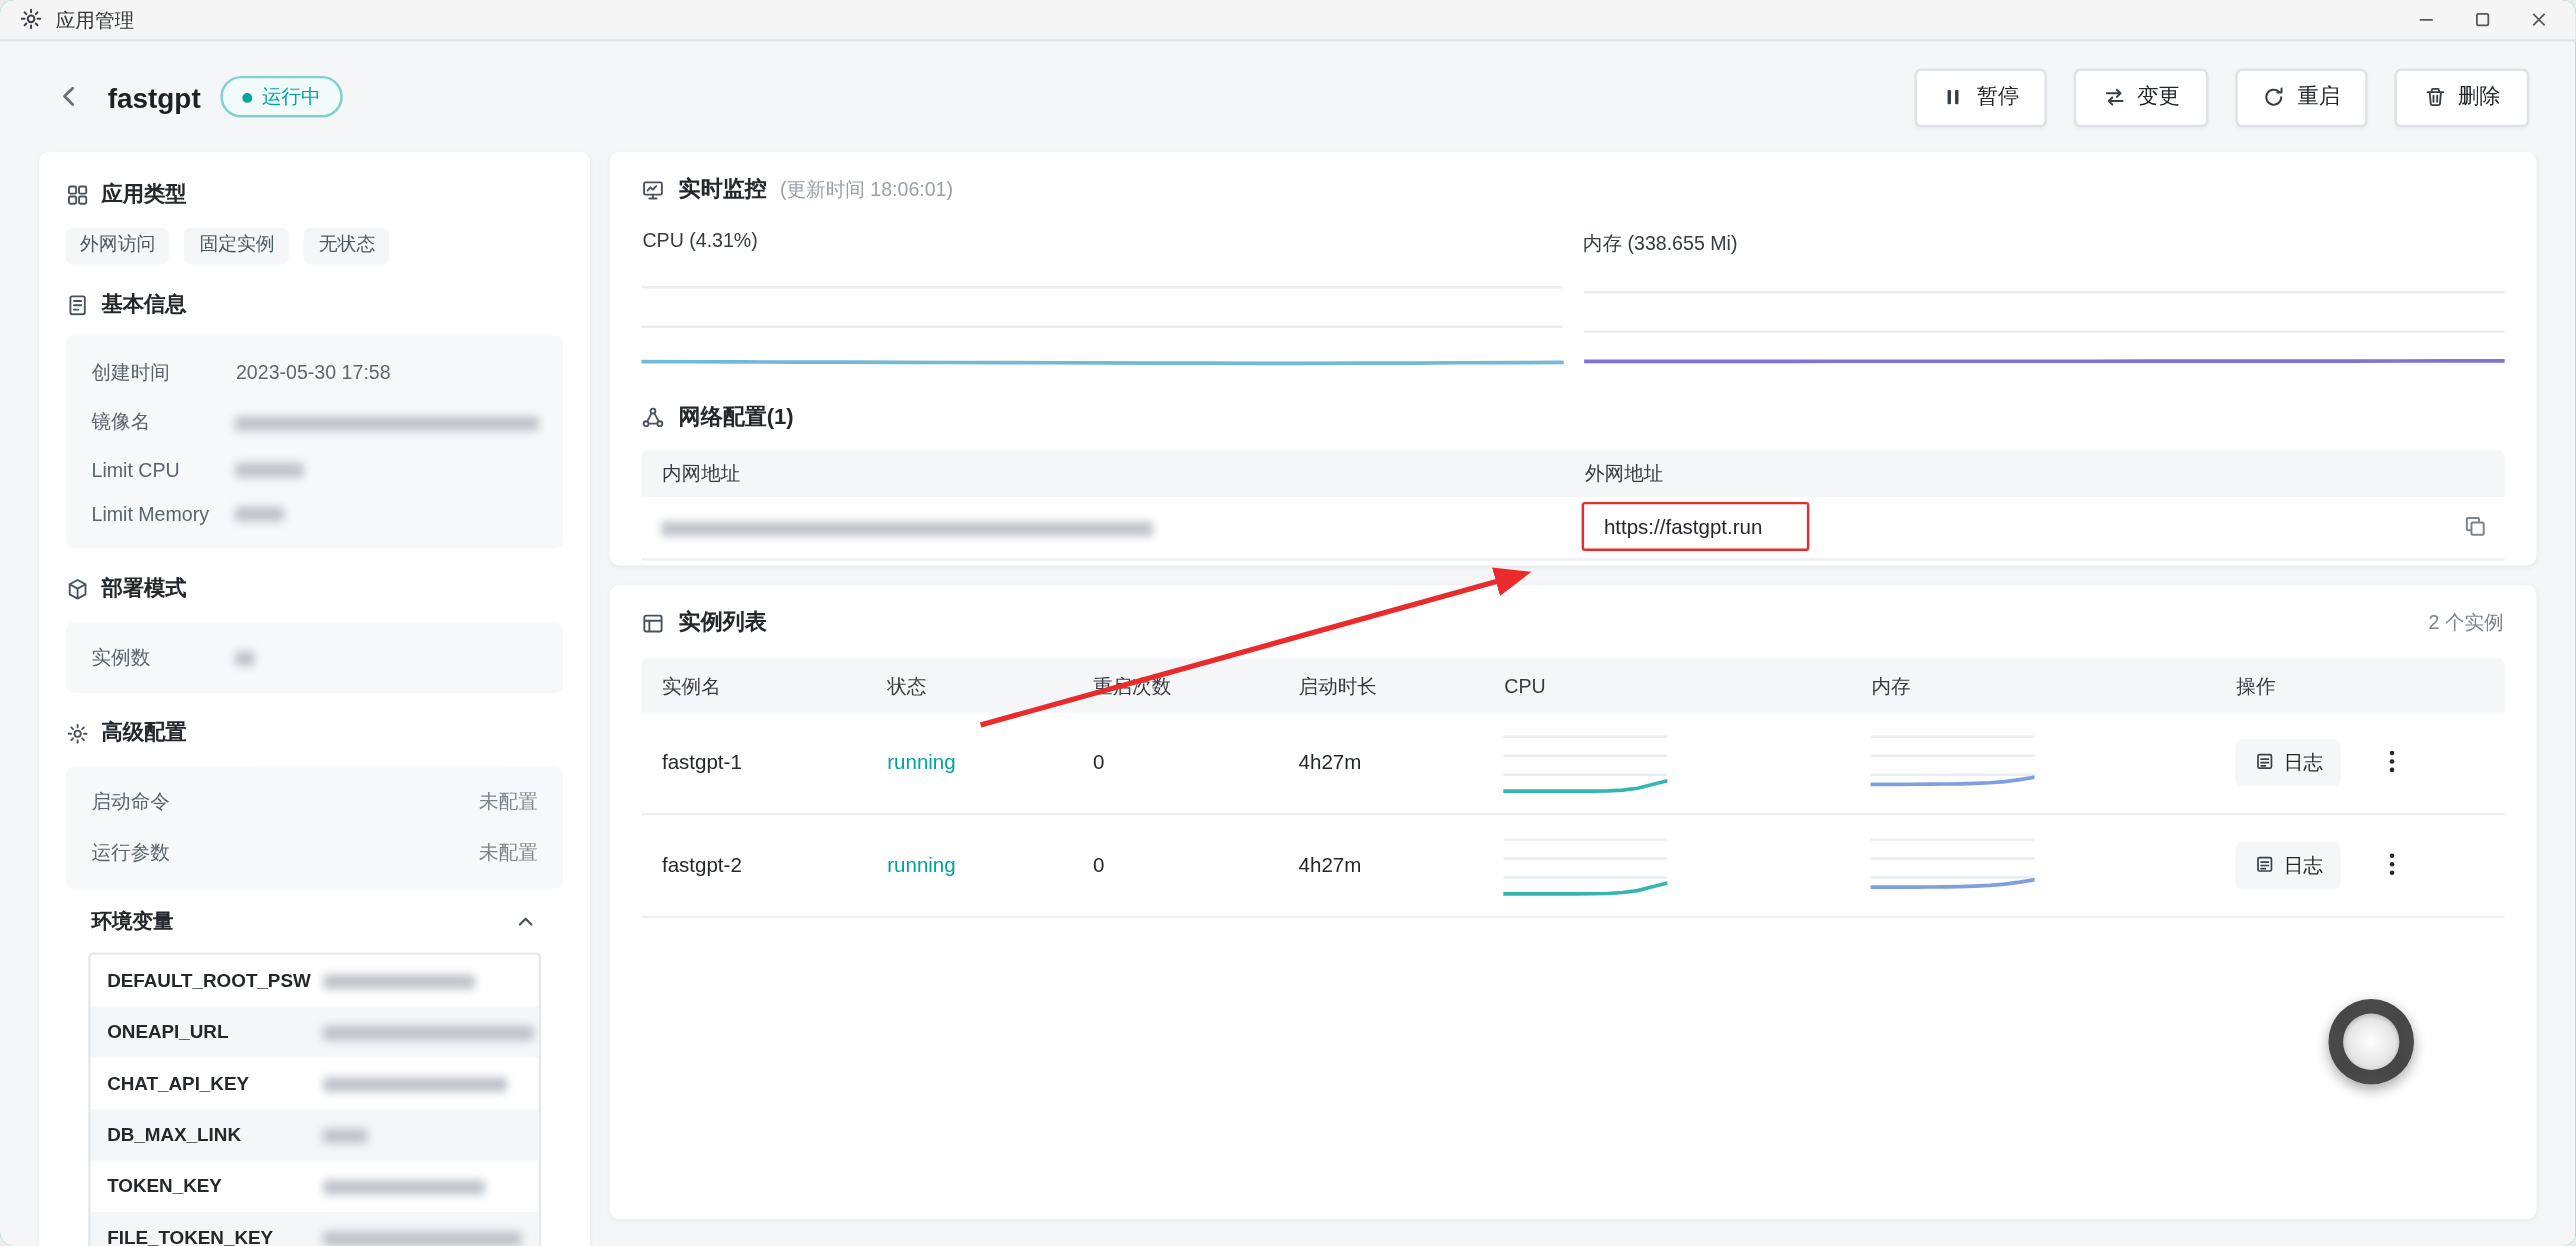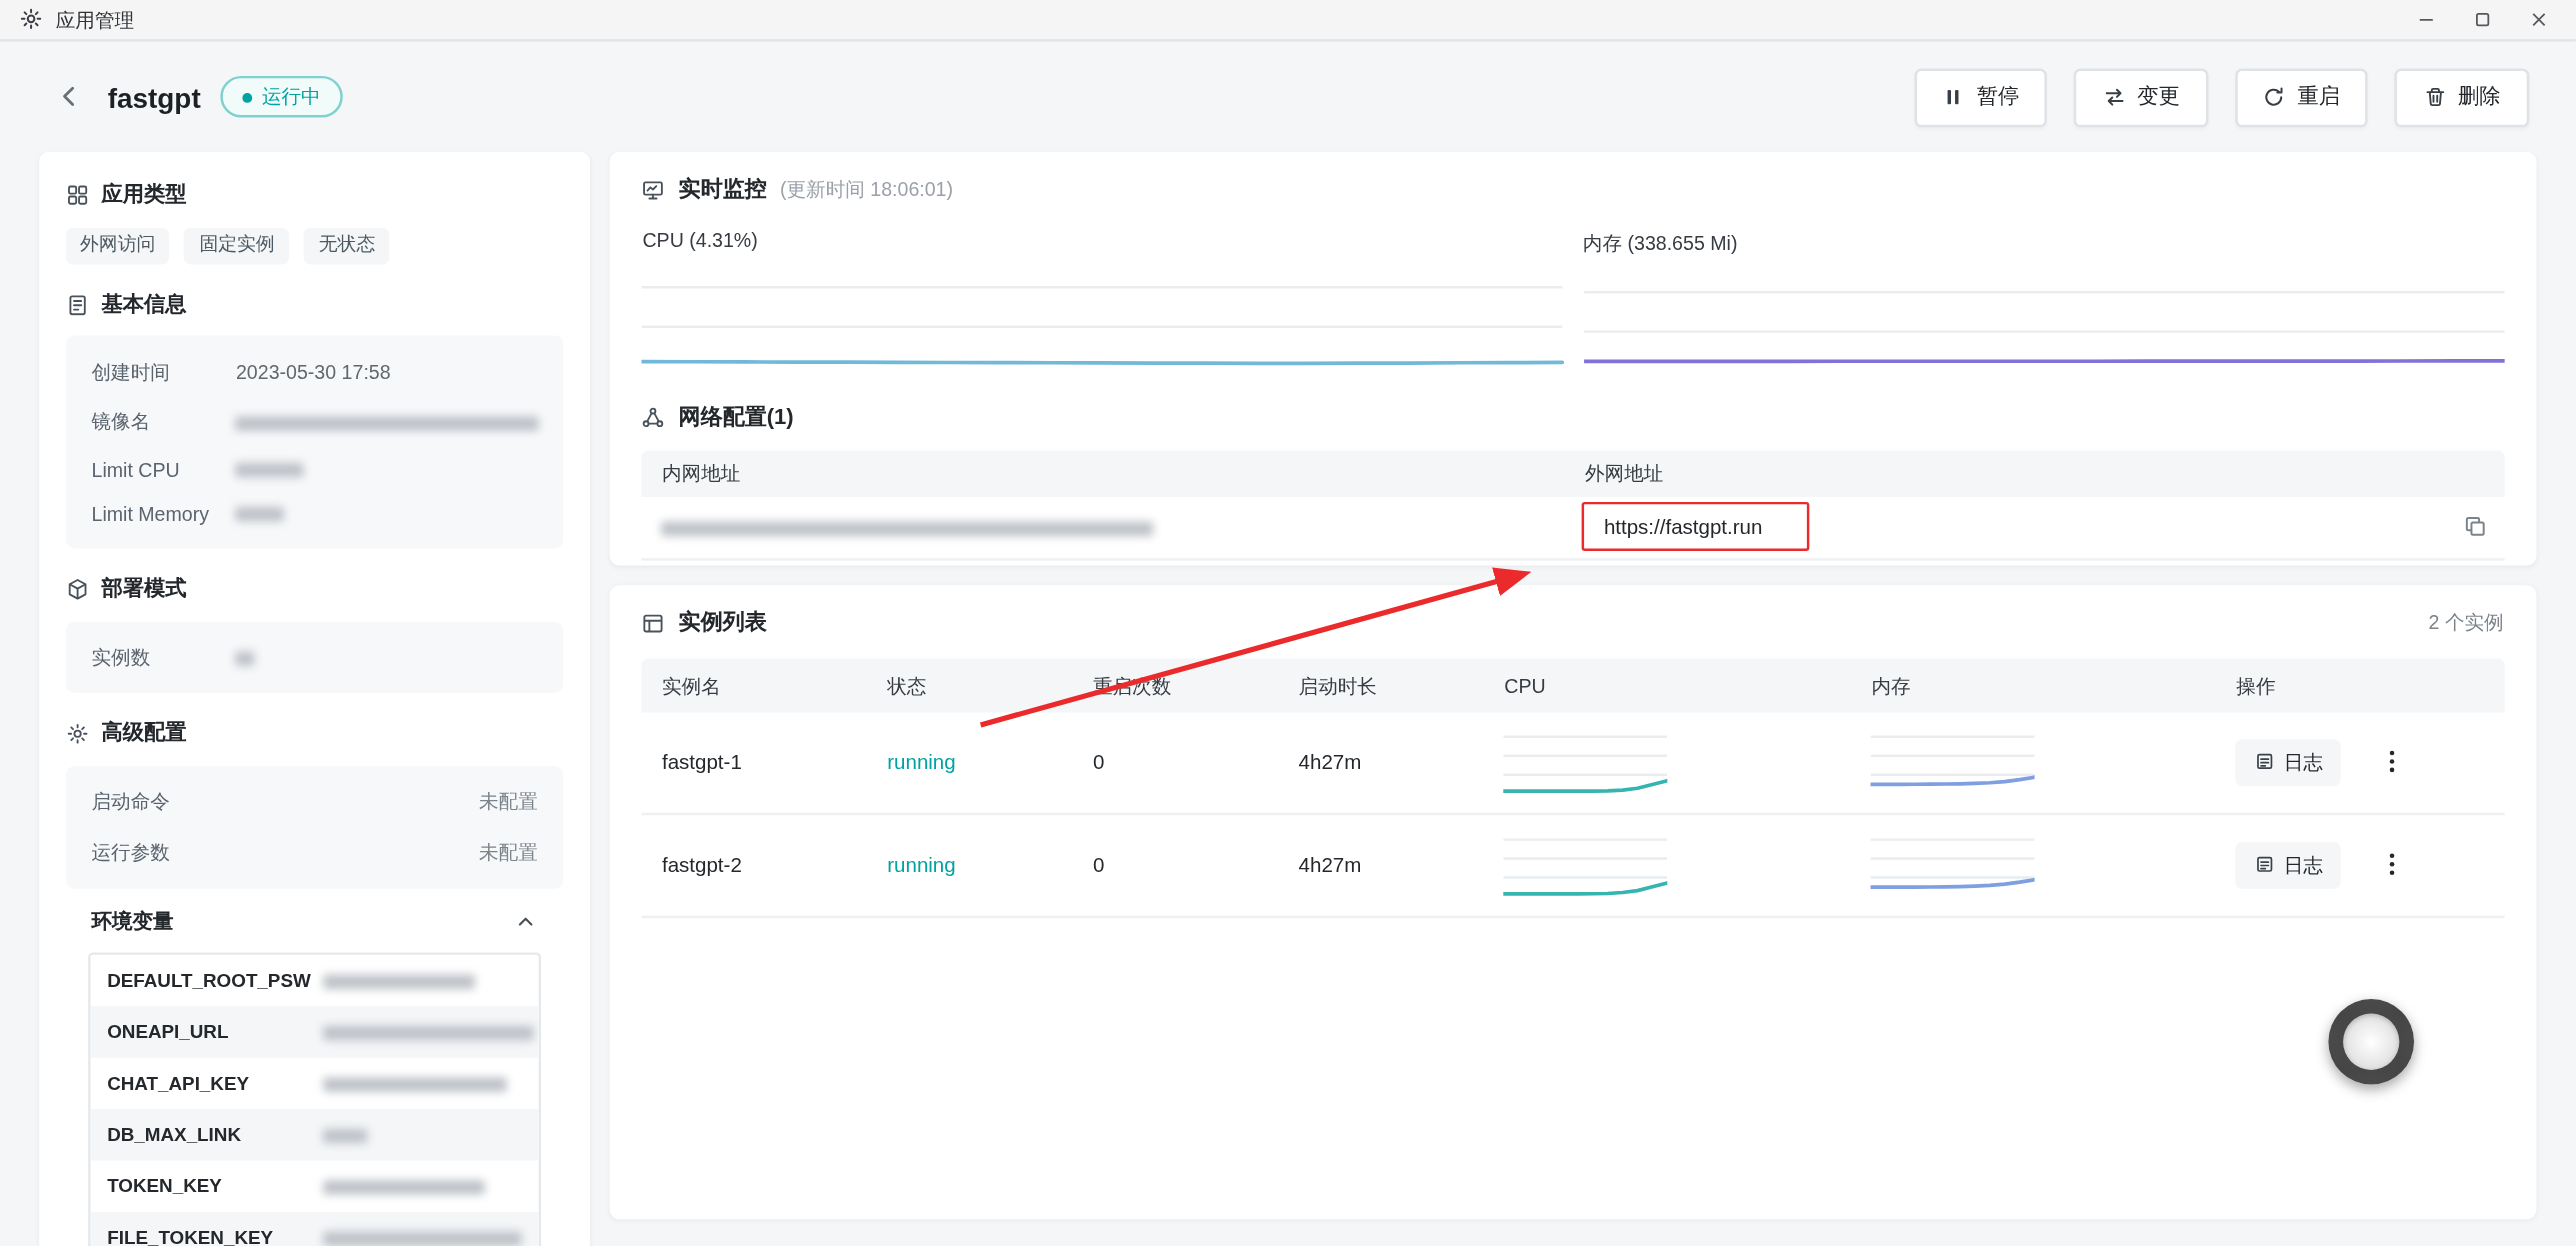--- a/index.html
+++ b/index.html
@@ -1,17 +1,17 @@
 <!DOCTYPE html>
 <html style="font-size:10.7px"><head>
 <meta charset="utf-8">
 <style>
   html,body{margin:0;padding:0;}
   body{background:#e9ebee;}
-  .stage{width:2576px;height:1246px;overflow:hidden;background:#fef9c3;}
+  .stage{width:2576px;height:1246px;overflow:hidden;background:#22c55e;border-radius:14px;}
   .viewport{width:1052px;height:509px;transform:scale(2.44834);transform-origin:0 0;
     font-family:"Liberation Sans","DejaVu Sans",sans-serif;color:#24282c;position:relative;background:#f4f6f8;}
 
   
   .titlebar{height:17px;background:#f5f5f6;border-bottom:0.7px solid #e2e4e7;display:flex;align-items:center;justify-content:space-between;padding:0 4px 0 8px;box-sizing:border-box;}
   .titlebar-left{display:flex;align-items:center;gap:5.4px;font-size:8px;color:#2f3338;}
   .titlebar-left .icon{color:#3c4046;}
   .window-controls{display:flex;}
   .win-btn{width:23px;height:16px;display:flex;align-items:center;justify-content:center;color:#55595e;}
 

